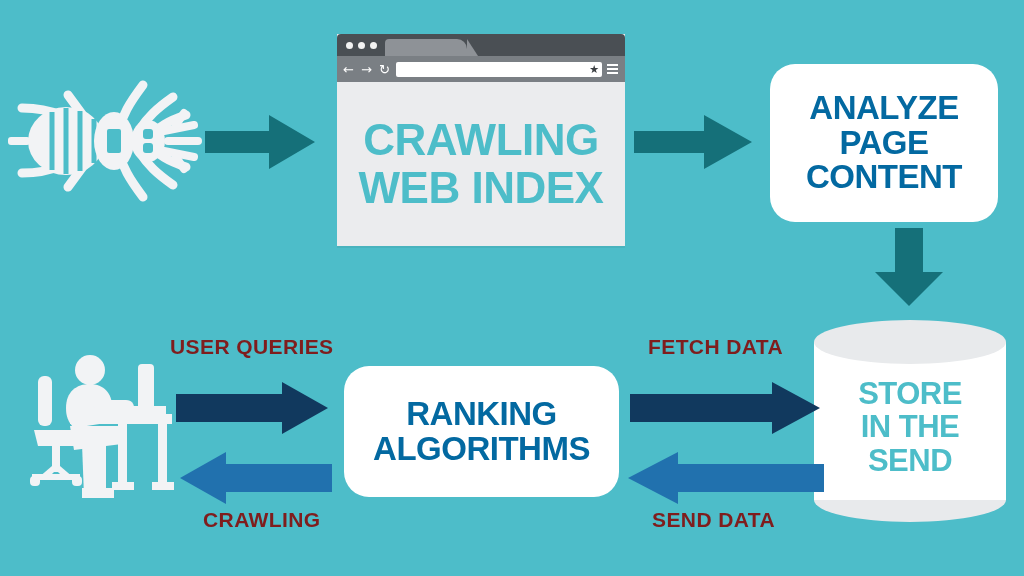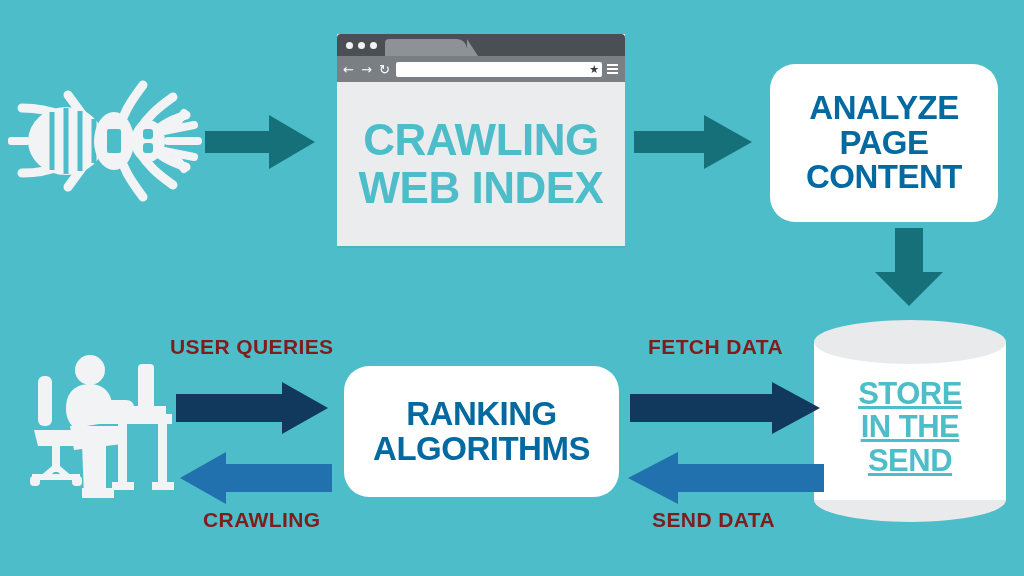--- a/index.html
+++ b/index.html
@@ -90,21 +90,20 @@
     background:#e8eaec;border-radius:50%;
   }
   #db-bottom-cover{
     position:absolute;left:0;top:150px;width:192px;height:30px;background:#ffffff;
   }
   #db-label{
     position:absolute;left:0;top:52px;width:192px;height:110px;
     display:flex;align-items:center;justify-content:center;text-align:center;
     color:#4dbdc9;font-weight:bold;font-size:31px;line-height:1.07;letter-spacing:-.5px;
     z-index:4;
-    text-decoration:underline;
   }
 
   
   #person{left:22px;top:348px;width:166px;height:158px;}
 
   
   .flow-label{
     color:#7f1d1d;font-weight:bold;font-size:21px;letter-spacing:.4px;
     white-space:nowrap;
   }

